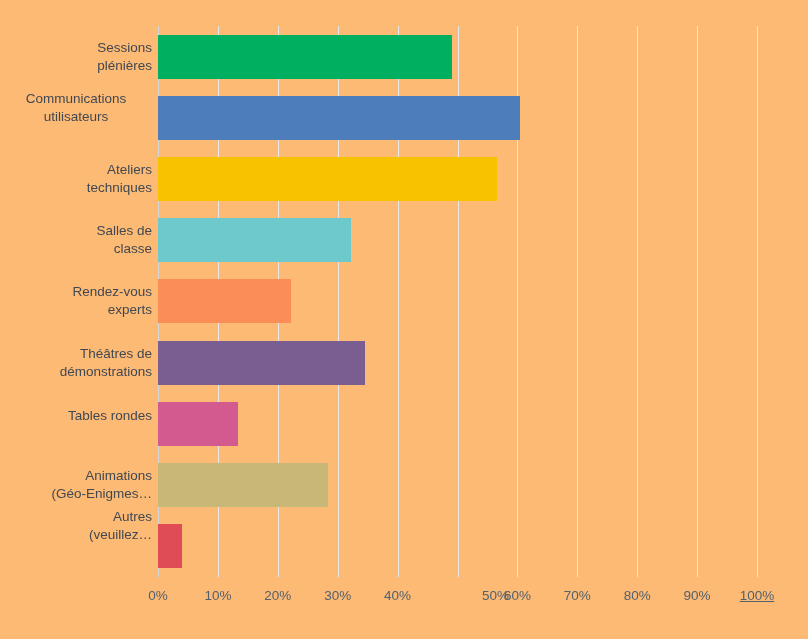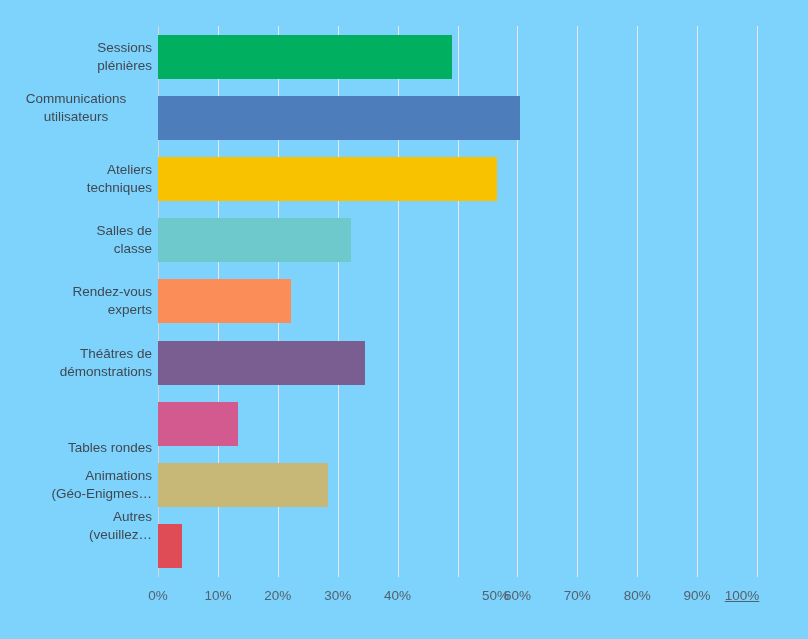--- a/index.html
+++ b/index.html
@@ -10,21 +10,21 @@
   body {
     width: 808px;
     height: 639px;
     font-family: "Liberation Sans", sans-serif;
     overflow: hidden;
   }
   #chart-root {
     position: relative;
     width: 808px;
     height: 639px;
-    background: #7dd3fc;
+    background: #fdba74;
   }
   
   #plot-area {
     position: absolute;
     left: 158px;
     top: 26px;
     width: 599px;
     height: 551px;
   }
   .gridline {
@@ -167,21 +167,21 @@
         <span>classe</span>
       </div>
       <div class="cat-label" style="top: 244.889px; height: 61.2222px;">
         <span>Rendez-vous</span>
         <span>experts</span>
       </div>
       <div class="cat-label" style="top: 306.111px; height: 61.2222px; padding-left: 12px;">
         <span>Théâtres de</span>
         <span>démonstrations</span>
       </div>
-      <div class="cat-label" style="top: 370px; height: 61.2222px; justify-content: flex-end;">
+      <div class="cat-label" style="top: 359px; height: 61.2222px;">
         <span>Tables rondes</span>
       </div>
       <div class="cat-label" style="top: 428.556px; height: 61.2222px;">
         <span>Animations</span>
         <span>(Géo-Enigmes…</span>
       </div>
       <div class="cat-label" style="top: 469px; height: 61.2222px;">
         <span>Autres</span>
         <span>(veuillez…</span>
       </div>
@@ -191,16 +191,16 @@
       <div class="tick-label" style="left: 0px;">0%</div>
       <div class="tick-label" style="left: 59.9px;">10%</div>
       <div class="tick-label" style="left: 119.8px;">20%</div>
       <div class="tick-label" style="left: 179.7px;">30%</div>
       <div class="tick-label" style="left: 239.6px;">40%</div>
       <div class="tick-label" style="left: 299.5px; margin-left: 38px;">50%</div>
       <div class="tick-label" style="left: 359.4px;">60%</div>
       <div class="tick-label" style="left: 419.3px;">70%</div>
       <div class="tick-label" style="left: 479.2px;">80%</div>
       <div class="tick-label" style="left: 539.1px;">90%</div>
-      <div class="tick-label" style="left: 584px; text-decoration: underline;">100%</div>
+      <div class="tick-label" style="left: 599px; text-decoration: underline;">100%</div>
     </div>
 
 </div>
 
 </body></html>

